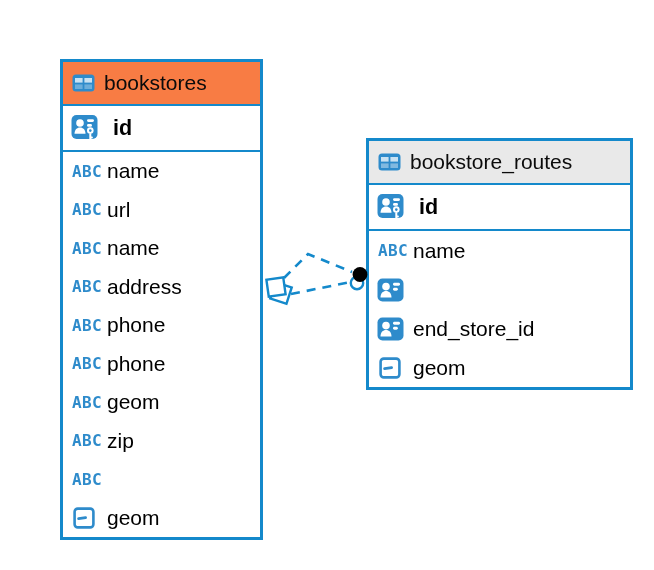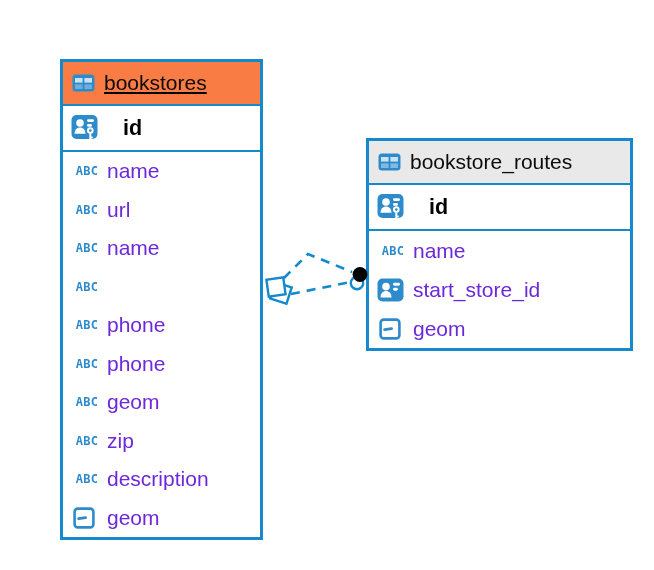--- a/index.html
+++ b/index.html
@@ -8,35 +8,35 @@
     font-family:"Liberation Sans",sans-serif;overflow:hidden;
   }
   .table-node{
     position:absolute;background:#ffffff;border:3px solid #1489CB;
     box-sizing:border-box;z-index:1;
   }
   .tbl-header{
     display:flex;align-items:center;gap:9px;height:44px;
     padding-left:8px;border-bottom:2px solid #1489CB;box-sizing:border-box;
   }
-  .header-orange{background:#F87C44;text-decoration:underline;}
+  .header-orange{background:#F87C44;}
   .header-gray{background:#E9E9E9;}
   .tbl-title{font-size:21px;color:#0b0b0b;white-space:nowrap;}
   .pk-row{
-    display:flex;align-items:center;gap:25px;height:46px;
+    display:flex;align-items:center;gap:15px;height:46px;
     padding-left:7px;border-bottom:2px solid #1489CB;box-sizing:border-box;
   }
   .pk-label{font-size:21.5px;font-weight:bold;color:#000;}
   .col-row{display:flex;align-items:center;gap:9px;padding-left:7px;box-sizing:border-box;}
   .t1 .col-row{height:38.5px;}
   .t2 .col-row{height:39px;}
-  .col-label{font-size:21px;color:#6d28d9;white-space:nowrap;}
+  .col-label{font-size:21px;color:#000000;white-space:nowrap;}
   .icon-box{width:28px;display:flex;justify-content:center;align-items:center;flex:0 0 28px;}
   .abc-glyph{
-    font-family:"DejaVu Sans Mono",monospace;font-weight:bold;font-size:12px;
+    font-family:"DejaVu Sans Mono",monospace;font-weight:bold;font-size:16px;
     color:#2E8BCB;letter-spacing:0.3px;margin-left:6px;
   }
   .conn-overlay{position:absolute;left:0;top:0;z-index:5;pointer-events:none;}
 </style>
 </head>
 <body>
 
 <div class="canvas">
 
   <div class="table-node t1" style="left:60px;top:59px;width:203px;">
@@ -85,20 +85,21 @@
     <div class="col-row">
       <span class="icon-box">
           <span class="abc-glyph">ABC</span>
         </span>
       <span class="col-label">name</span>
     </div>
     <div class="col-row">
       <span class="icon-box">
           <span class="abc-glyph">ABC</span>
         </span>
+      <span class="col-label">address</span>
     </div>
     <div class="col-row">
       <span class="icon-box">
           <span class="abc-glyph">ABC</span>
         </span>
       <span class="col-label">phone</span>
     </div>
     <div class="col-row">
       <span class="icon-box">
           <span class="abc-glyph">ABC</span>
@@ -114,21 +115,20 @@
     <div class="col-row">
       <span class="icon-box">
           <span class="abc-glyph">ABC</span>
         </span>
       <span class="col-label">zip</span>
     </div>
     <div class="col-row">
       <span class="icon-box">
           <span class="abc-glyph">ABC</span>
         </span>
-      <span class="col-label">description</span>
     </div>
     <div class="col-row">
       <span class="icon-box">
         <svg width="22" height="22" viewBox="0 0 22 22">
           <rect x="1.6" y="1.6" width="18.8" height="18.8" rx="3.2" fill="none" stroke="#2E8BCB" stroke-width="2.6"></rect>
           <line x1="5.6" y1="11.6" x2="12.6" y2="10.6" stroke="#2E8BCB" stroke-width="2.8" stroke-linecap="round"></line>
         </svg>
       </span>
       <span class="col-label">geom</span>
     </div>
@@ -174,21 +174,32 @@
     <div class="col-row">
       <span class="icon-box">
         <svg width="27" height="24" viewBox="0 0 27 24">
           <rect x="0.5" y="0.5" width="26" height="23" rx="5" fill="#2E8BCB"></rect>
           <circle cx="9" cy="8.6" r="3.8" fill="#fff"></circle>
           <path d="M3.5 19.4 C3.5 15.2 6 13 9 13 C12 13 14.5 15.2 14.5 19.4 Z" fill="#fff"></path>
           <rect x="16" y="4.8" width="7" height="2.9" rx="1.4" fill="#fff"></rect>
           <rect x="16" y="9.8" width="4.8" height="2.9" rx="1.4" fill="#fff"></rect>
         </svg>
       </span>
-      <span class="col-label">start_store_id</span>
+    </div>
+    <div class="col-row">
+      <span class="icon-box">
+        <svg width="27" height="24" viewBox="0 0 27 24">
+          <rect x="0.5" y="0.5" width="26" height="23" rx="5" fill="#2E8BCB"></rect>
+          <circle cx="9" cy="8.6" r="3.8" fill="#fff"></circle>
+          <path d="M3.5 19.4 C3.5 15.2 6 13 9 13 C12 13 14.5 15.2 14.5 19.4 Z" fill="#fff"></path>
+          <rect x="16" y="4.8" width="7" height="2.9" rx="1.4" fill="#fff"></rect>
+          <rect x="16" y="9.8" width="4.8" height="2.9" rx="1.4" fill="#fff"></rect>
+        </svg>
+      </span>
+      <span class="col-label">end_store_id</span>
     </div>
     <div class="col-row">
       <span class="icon-box">
         <svg width="22" height="22" viewBox="0 0 22 22">
           <rect x="1.6" y="1.6" width="18.8" height="18.8" rx="3.2" fill="none" stroke="#2E8BCB" stroke-width="2.6"></rect>
           <line x1="5.6" y1="11.6" x2="12.6" y2="10.6" stroke="#2E8BCB" stroke-width="2.8" stroke-linecap="round"></line>
         </svg>
       </span>
       <span class="col-label">geom</span>
     </div>

